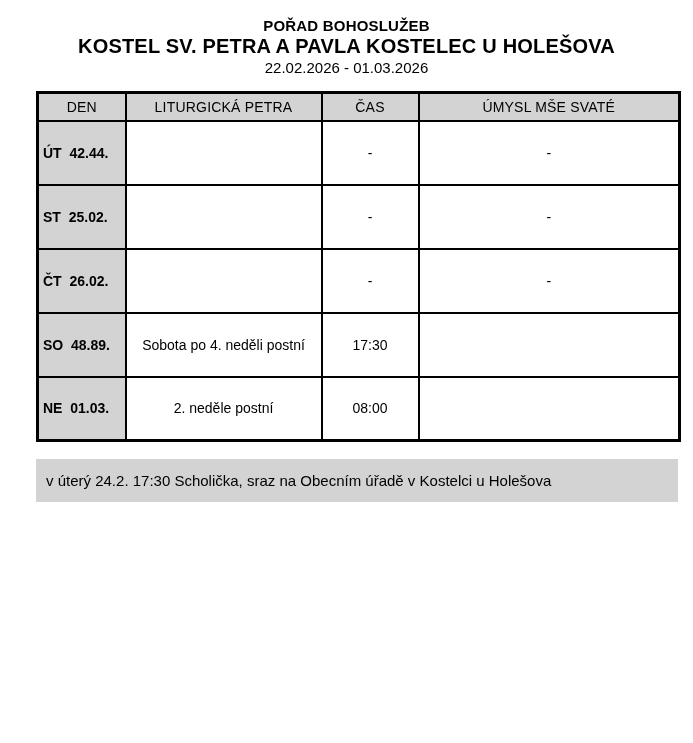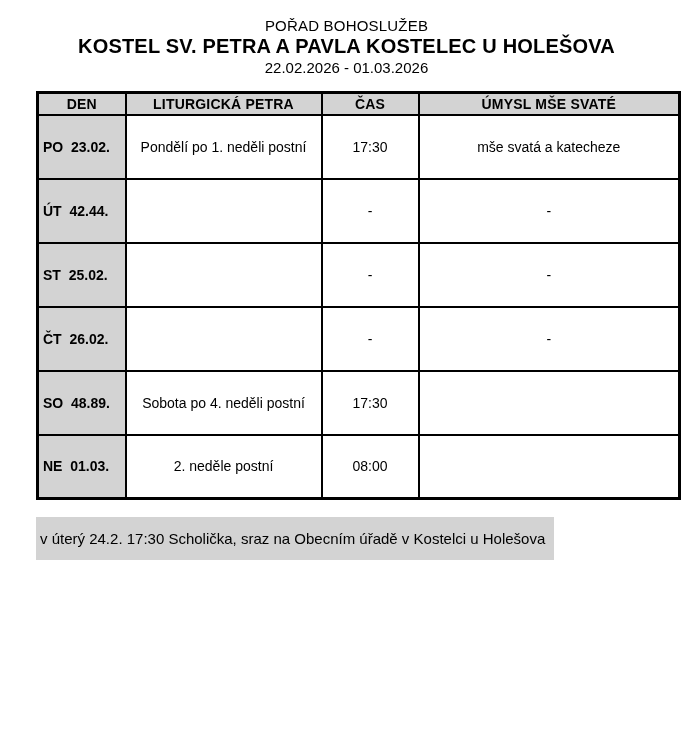--- a/index.html
+++ b/index.html
@@ -13,21 +13,21 @@
   }
   .page {
     width: 693px;
     height: 743px;
     padding-top: 15px;
     position: relative;
   }
   .doc-header { text-align: center; }
   .doc-title {
     font-size: 15px;
-    font-weight: normal;
+    font-weight: bold;
     line-height: 21px;
     letter-spacing: 0.2px;
   }
   .doc-subtitle {
     font-size: 20px;
     font-weight: bold;
     line-height: 21px;
     letter-spacing: 0.2px;
   }
   .doc-daterange {
@@ -47,41 +47,41 @@
   table.schedule col.c-cas { width: 97px; }
   table.schedule col.c-umysl { width: 261px; }
   table.schedule th, table.schedule td {
     border: 2px solid #000000;
     font-size: 14px;
     vertical-align: middle;
     overflow: hidden;
   }
   table.schedule thead th {
     background: #d3d3d3;
-    height: 22px;
-    font-weight: bold;
+    height: 28px;
+    font-weight: normal;
     text-align: center;
     letter-spacing: 0.2px;
   }
   table.schedule tbody td { height: 64px; text-align: center; background: #ffffff; }
   table.schedule tbody td.den {
     background: #d3d3d3;
     font-weight: bold;
     text-align: left;
     padding-left: 4px;
     white-space: pre;
   }
   .footer-note {
     margin: 17px 0 0 36px;
-    width: 518px;
+    width: 642px;
     height: 43px;
     background: #d3d3d3;
     display: flex;
     align-items: center;
-    padding-left: 4px;
+    padding-left: 10px;
     font-size: 15px;
   }
 </style>
 </head>
 <body>
 
 <div class="page">
 
   <div class="doc-header">
     <div class="doc-title">POŘAD BOHOSLUŽEB</div>
@@ -98,26 +98,20 @@
     </colgroup>
     <thead>
       <tr>
         <th>DEN</th>
         <th>LITURGICKÁ PETRA</th>
         <th>ČAS</th>
         <th>ÚMYSL MŠE SVATÉ</th>
       </tr>
     </thead>
     <tbody>
-      <tr>
-        <td class="den">PO  23.02.</td>
-        <td class="oslava">Pondělí po 1. neděli postní</td>
-        <td class="cas">17:30</td>
-        <td class="umysl">mše svatá a katecheze</td>
-      </tr>
       <tr>
         <td class="den">ÚT  42.44.</td>
         <td class="oslava"></td>
         <td class="cas">-</td>
         <td class="umysl">-</td>
       </tr>
       <tr>
         <td class="den">ST  25.02.</td>
         <td class="oslava"></td>
         <td class="cas">-</td>

